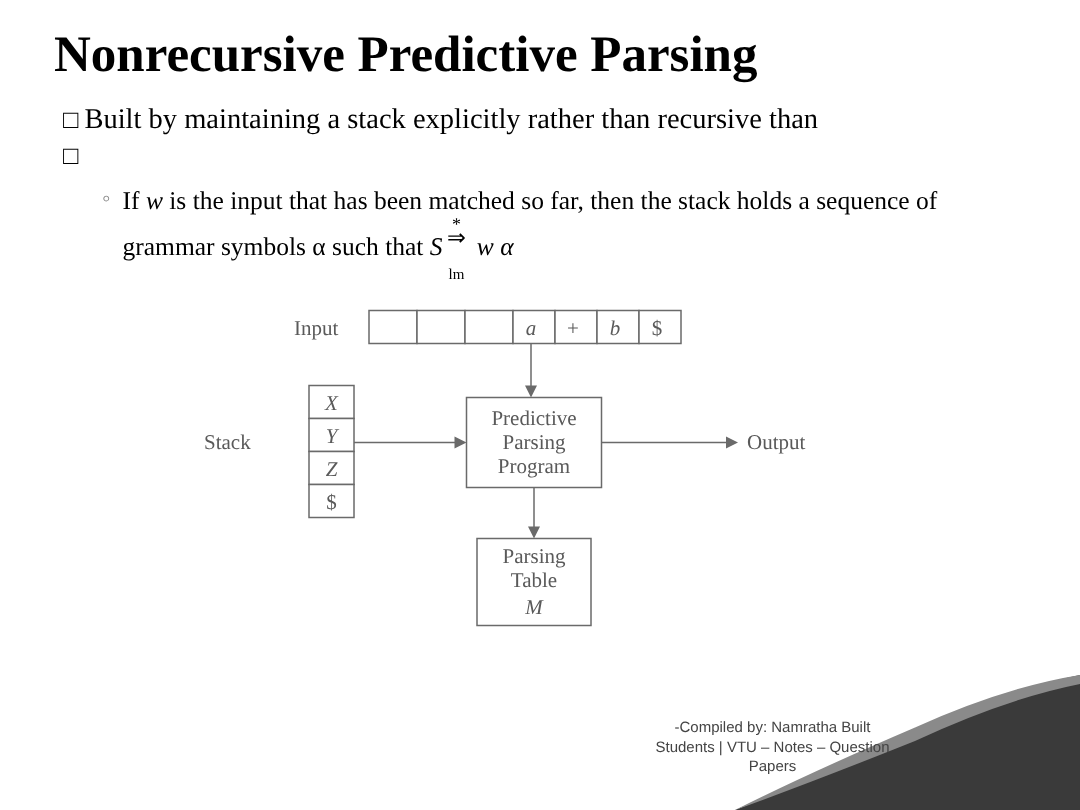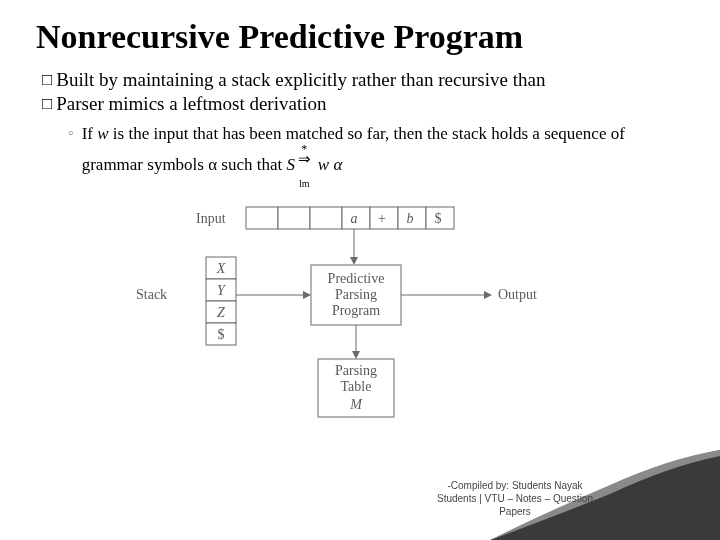--- a/index.html
+++ b/index.html
@@ -109,30 +109,29 @@
     margin: 0 3px;
   }
   .derive-arrow { font-size: 15px; }
   .derive-sub { font-size: 10px; margin-top: 16px; }
 </style>
 </head>
 <body>
 
 <div class="slide">
 
-  <h1 class="title">Nonrecursive Predictive Program</h1>
+  <h1 class="title">Nonrecursive Predictive Parsing</h1>
 
   <div class="bullets">
     <div class="bullet">
       <span class="bullet-marker">□</span>
       <span>Built by maintaining a stack explicitly rather than recursive than</span>
     </div>
     <div class="bullet">
       <span class="bullet-marker">□</span>
-      <span>Parser mimics a leftmost derivation</span>
     </div>
     <div class="sub-bullet">
       <span class="sub-bullet-marker">◦</span>
       <span class="sub-bullet-text">
         <span>If </span><span class="italic">w</span><span> is the input that has been matched so far, then the stack holds a sequence of grammar symbols α such that   </span><span class="italic">S</span><span class="derive-stack">
             <span>*</span>
             <span class="derive-arrow">⇒</span>
             <span class="derive-sub">lm</span>
           </span><span class="italic">  w α</span>
       </span>
@@ -189,18 +188,18 @@
       <text x="260" y="212" class="diagram-label italic" text-anchor="middle">M</text>
     </svg>
   </div>
 
   <svg class="shadow-corner" viewBox="0 0 230 90">
     <path d="M 0 90 L 230 90 L 230 0 Q 180 10 120 40 Q 50 70 0 90 Z" fill="#3a3a3a"></path>
     <path d="M 0 90 Q 50 65 120 35 Q 180 8 230 0 L 230 6 Q 180 16 120 44 Q 50 72 0 90 Z" fill="#8a8a8a"></path>
   </svg>
 
   <div class="footer">
-    <div>-Compiled by: Students Nayak</div>
+    <div>-Compiled by: Namratha Built</div>
     <div>Students | VTU – Notes – Question</div>
     <div>Papers</div>
   </div>
 
 </div>
 
 </body></html>

